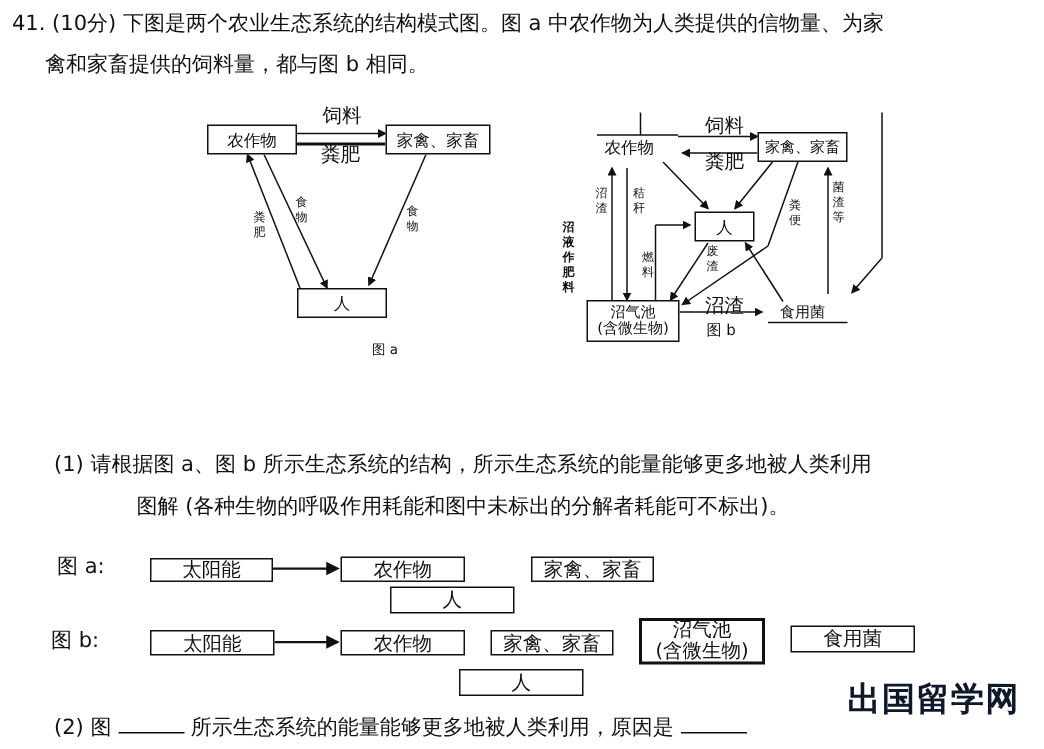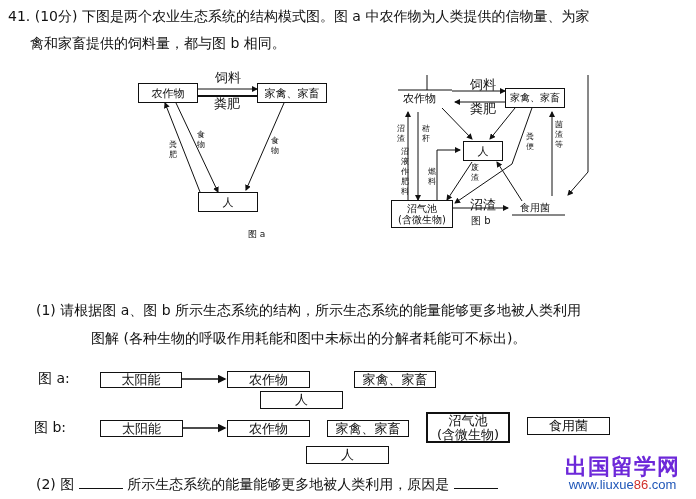--- a/index.html
+++ b/index.html
@@ -10,21 +10,21 @@
   .box { position:absolute; border:1.5px solid #111; background:#fff; box-sizing:border-box;
          display:flex; align-items:center; justify-content:center; font-size:11px; }
   .sm { font-size:13px; line-height:9px; }
   .vlabel { position:absolute; font-size:8px; line-height:10px; width:10px; text-align:center;
             word-break:break-all; white-space:normal; }
   .ans-box { position:absolute; border:1.5px solid #111; background:#fff; box-sizing:border-box;
              display:flex; align-items:center; justify-content:center; font-size:13px; }
   .ans-box.thick { border-width:2.5px; }
   .blank { display:inline-block; border-bottom:1px solid #111; height:13px; vertical-align:baseline; }
   svg { position:absolute; left:0; top:0; }
-  .wm1 { font-size:22px; color:#6d28d9; font-weight:bold; letter-spacing:1px; }
+  .wm1 { font-size:22px; color:#0f172a; font-weight:bold; letter-spacing:1px; }
   .wm2 { font-size:13px; color:#1f56b8; font-family:"Liberation Sans", sans-serif; }
   .wm2 .hl { color:#d0302b; }
 </style>
 </head>
 <body>
 
 <div class="abs txt" style="left:8px; top:8px;">
   <span>41.</span>
   <span>(10分)</span>
   <span>下图是两个农业生态系统的结构模式图。图 a 中农作物为人类提供的信物量、为家</span>
@@ -98,21 +98,21 @@
 <div class="box" style="left:391px; top:200px; width:62px; height:28px; flex-direction:column; font-size:10px; line-height:11px;">
   <span>沼气池</span>
   <span>(含微生物)</span>
 </div>
 <div class="abs" style="left:520px; top:201px; font-size:10px;">
   <span>食用菌</span>
 </div>
 <div class="abs sm" style="left:470px; top:80px;">饲料</div>
 <div class="abs sm" style="left:470px; top:104px;">粪肥</div>
 <div class="vlabel" style="left:396px; top:124px;">沼渣</div>
-<div class="vlabel" style="left:400px; top:147px;">沼液作肥料</div>
+<div class="vlabel" style="left:374px; top:147px;font-weight:bold;">沼液作肥料</div>
 <div class="vlabel" style="left:420px; top:124px;text-align:right;">秸秆</div>
 <div class="vlabel" style="left:427px; top:167px;">燃料</div>
 <div class="vlabel" style="left:470px; top:163px;">废渣</div>
 <div class="vlabel" style="left:525px; top:132px;">粪便</div>
 <div class="vlabel" style="left:554px; top:120px;">菌渣等</div>
 <div class="abs sm" style="left:470px; top:200px;">沼渣</div>
 <div class="abs sm" style="left:471px; top:216px; font-size:10px;">图  b</div>
 
 <div class="abs txt" style="left:36px; top:302px;">
   <span>(1)</span>
@@ -160,14 +160,13 @@
 <div class="abs txt" style="left:36px; top:475px;">
   <span>(2)</span>
   <span>图</span>
   <span class="blank" style="width:44px;"></span>
   <span>所示生态系统的能量能够更多地被人类利用，原因是</span>
   <span class="blank" style="width:44px;"></span>
 </div>
 
 <div class="abs" style="left:565px; top:458px; text-align:center; line-height:18px;">
   <div class="wm1">出国留学网</div>
-  <div class="wm2"><span>www.liuxue</span><span class="hl">86</span><span>.com</span></div>
 </div>
 
 </body></html>

